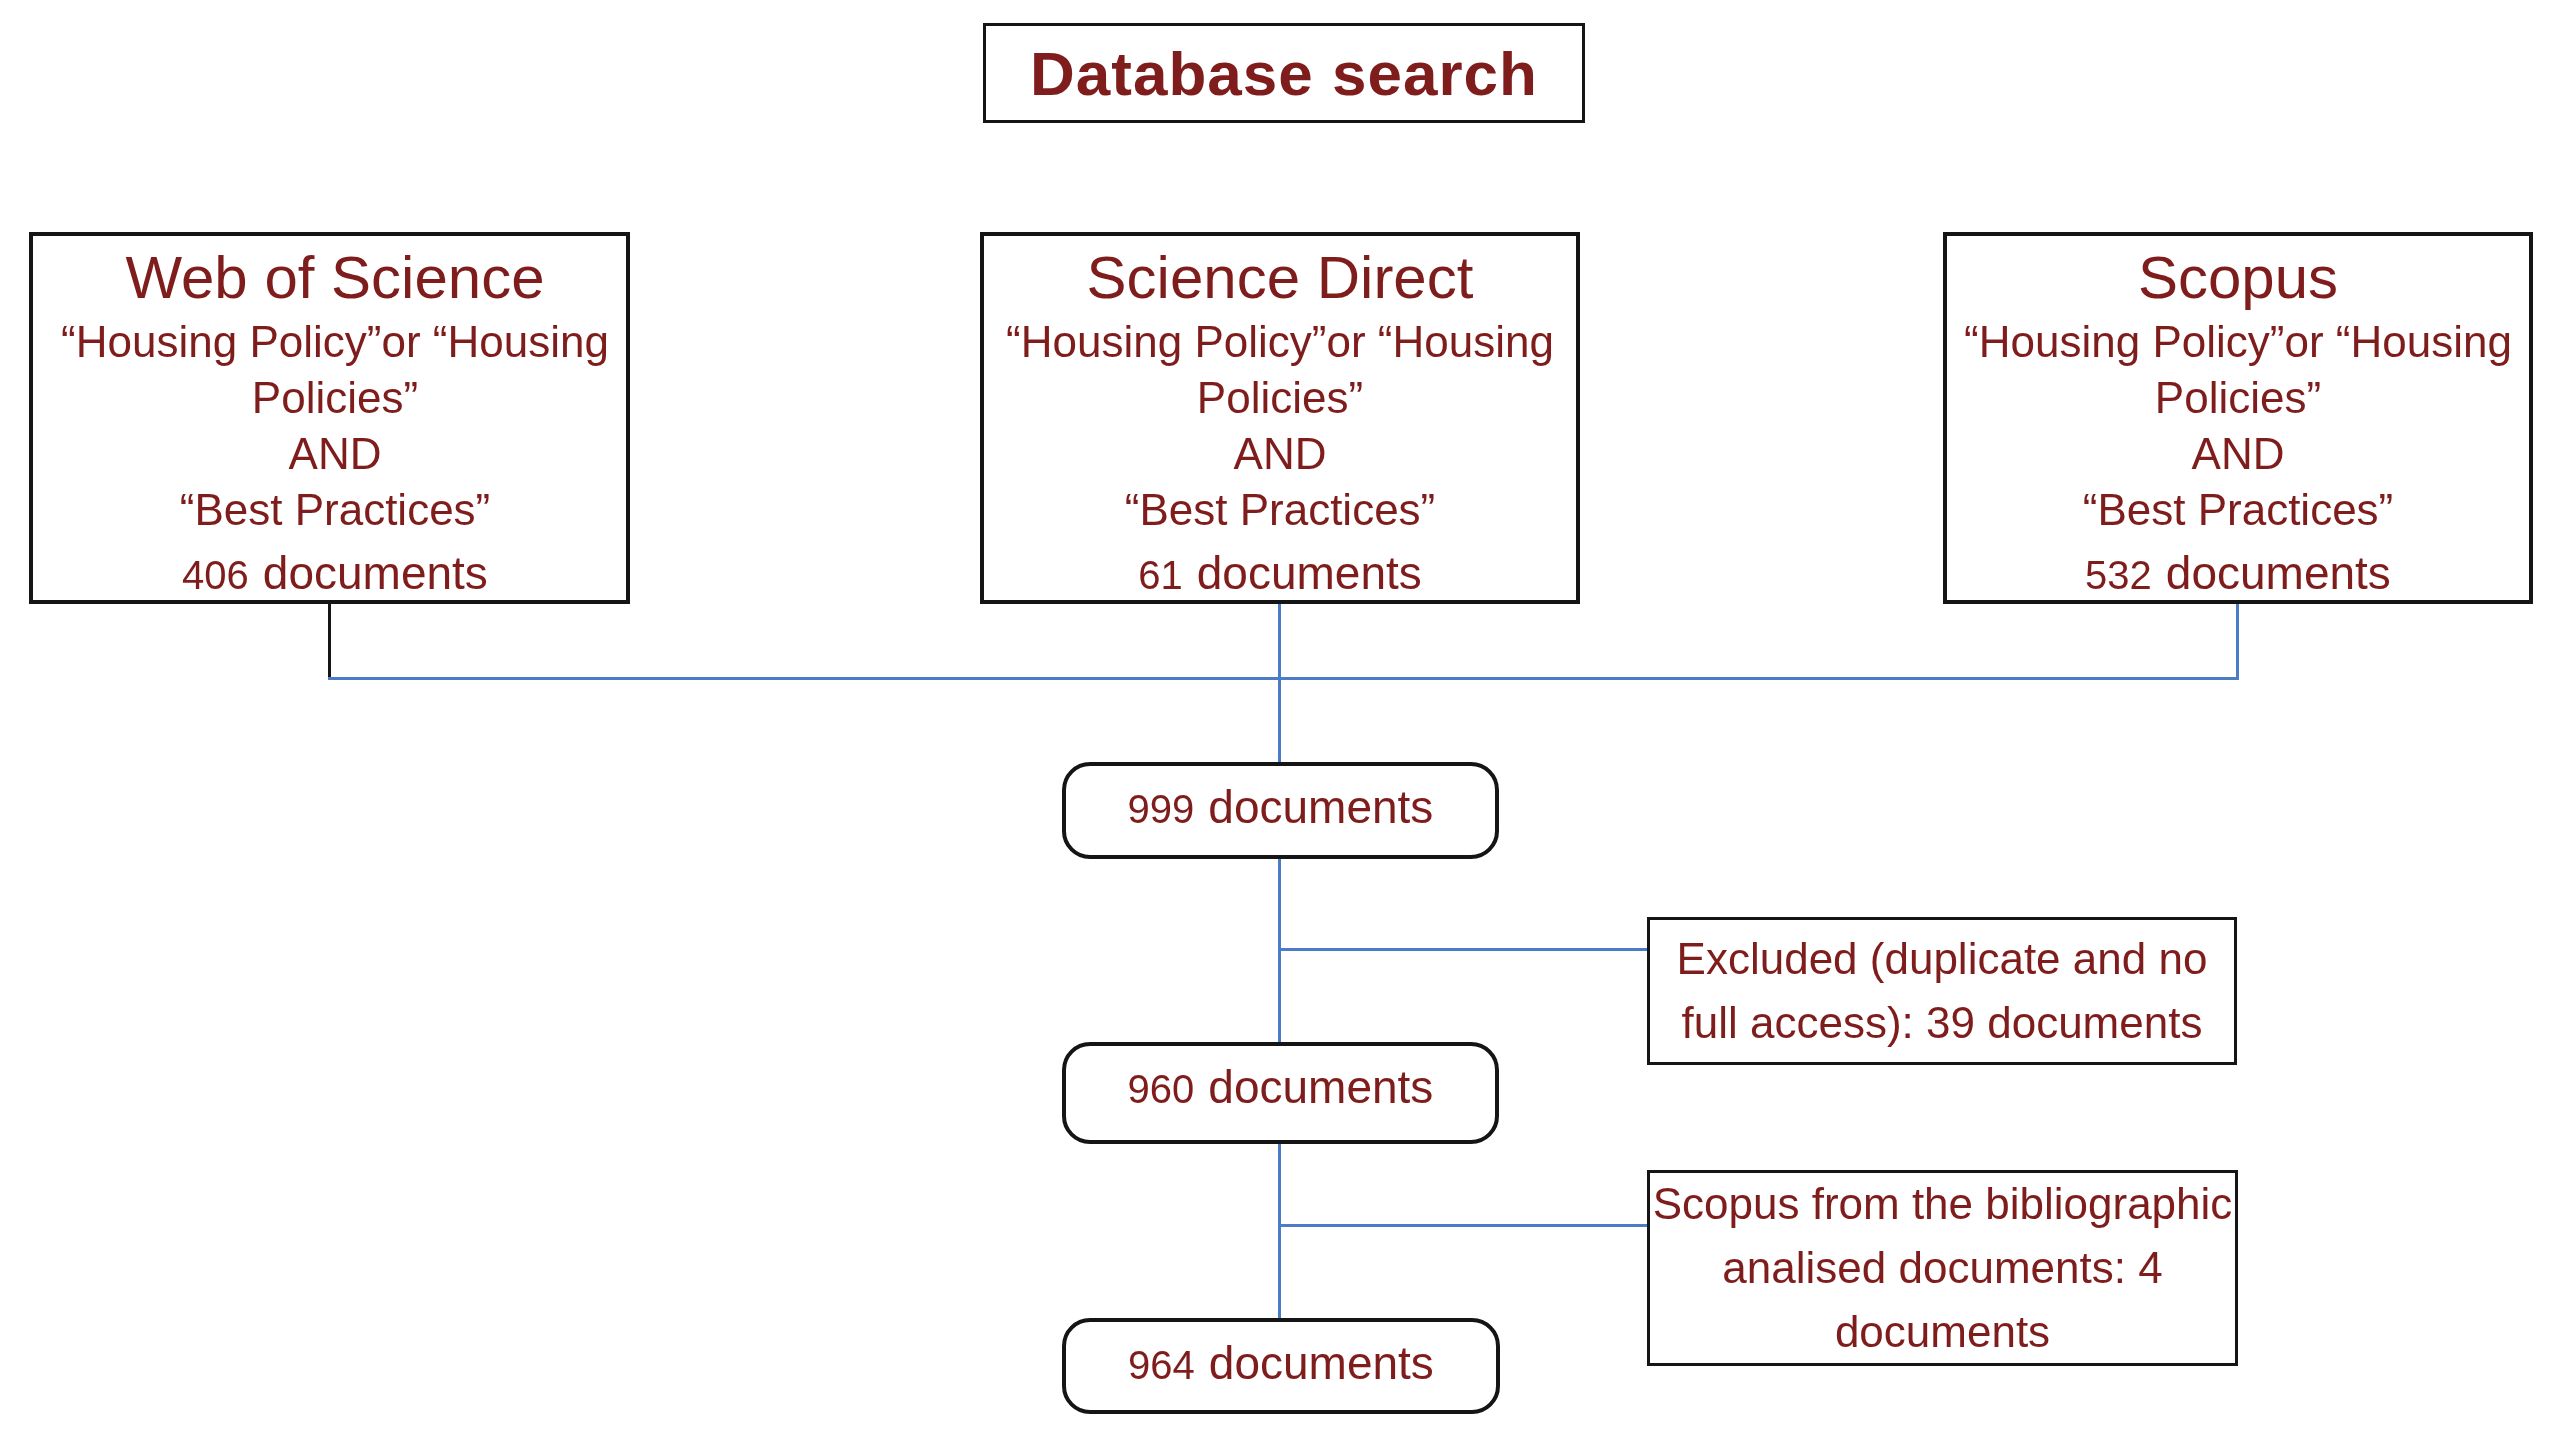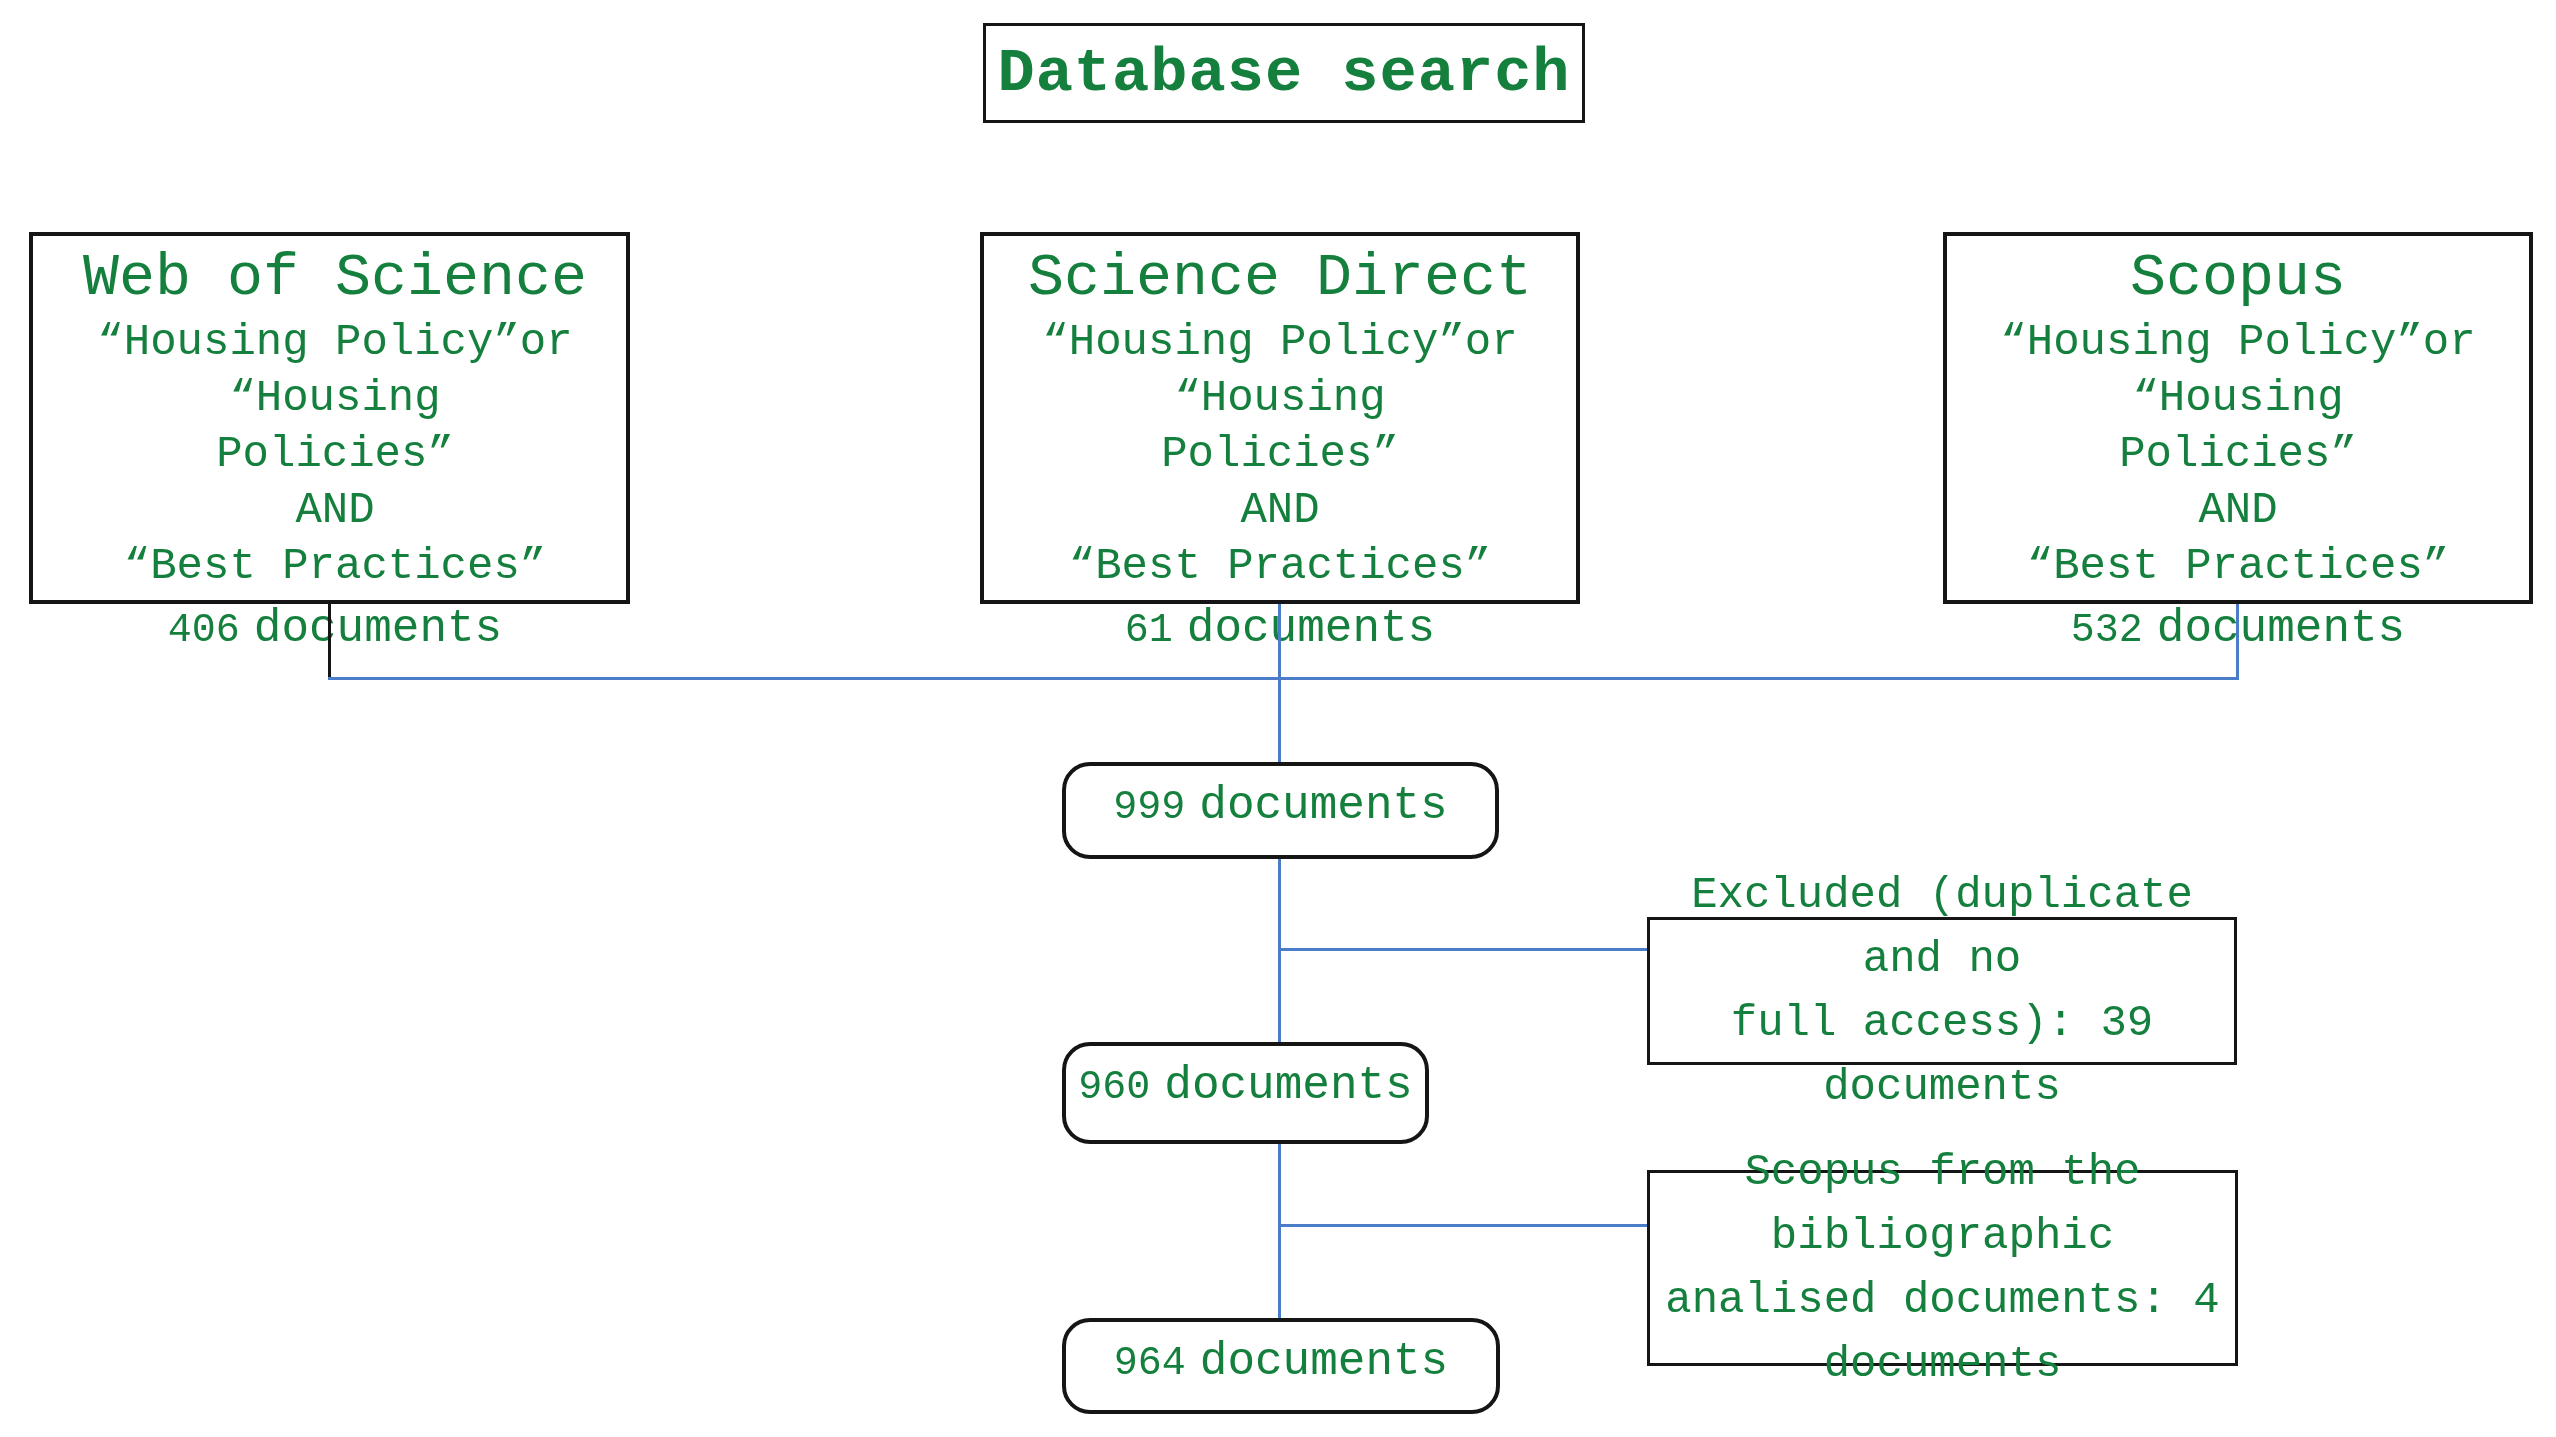--- a/index.html
+++ b/index.html
@@ -6,22 +6,22 @@
     --connector:#4a7cc7;
     --border:#151515;
     --background:#ffffff;
   }
   html,body{margin:0;padding:0;background:var(--background);}
   body{overflow:hidden;}
   .canvas{
     position:relative;
     width:2556px;height:1437px;
     background:var(--background);
-    font-family:Liberation Mono, monospace;
-    color:#15803d;
+    font-family:Liberation Sans, sans-serif;
+    color:#7f1d1d;
   }
   .box{
     position:absolute;
     box-sizing:border-box;
     background:var(--background);
     border:4px solid var(--border);
     text-align:center;
   }
   .title-box{
     border-width:3px;
@@ -109,21 +109,21 @@
   </div>
 
   <div class="connector" style="left:1278px;top:859px;width:3px;height:183px;"></div>
   <div class="connector" style="left:1281px;top:948px;width:366px;height:3px;"></div>
 
   <div class="box side-box" style="left:1647px;top:875px;width:590px;height:148px;">
     <div class="side-line">Excluded (duplicate and no</div>
     <div class="side-line">full access): 39 documents</div>
   </div>
 
-  <div class="box count-box" style="left:1062px;top:1042px;width:367px;height:102px;">
+  <div class="box count-box" style="left:1062px;top:1042px;width:437px;height:102px;">
     <span class="count">960</span>
     <span class="unit">documents</span>
   </div>
 
   <div class="connector" style="left:1278px;top:1144px;width:3px;height:174px;"></div>
   <div class="connector" style="left:1281px;top:1224px;width:366px;height:3px;"></div>
 
   <div class="box side-box" style="left:1647px;top:1128px;width:591px;height:196px;">
     <div class="side-line">Scopus from the bibliographic</div>
     <div class="side-line">analised documents: 4</div>

